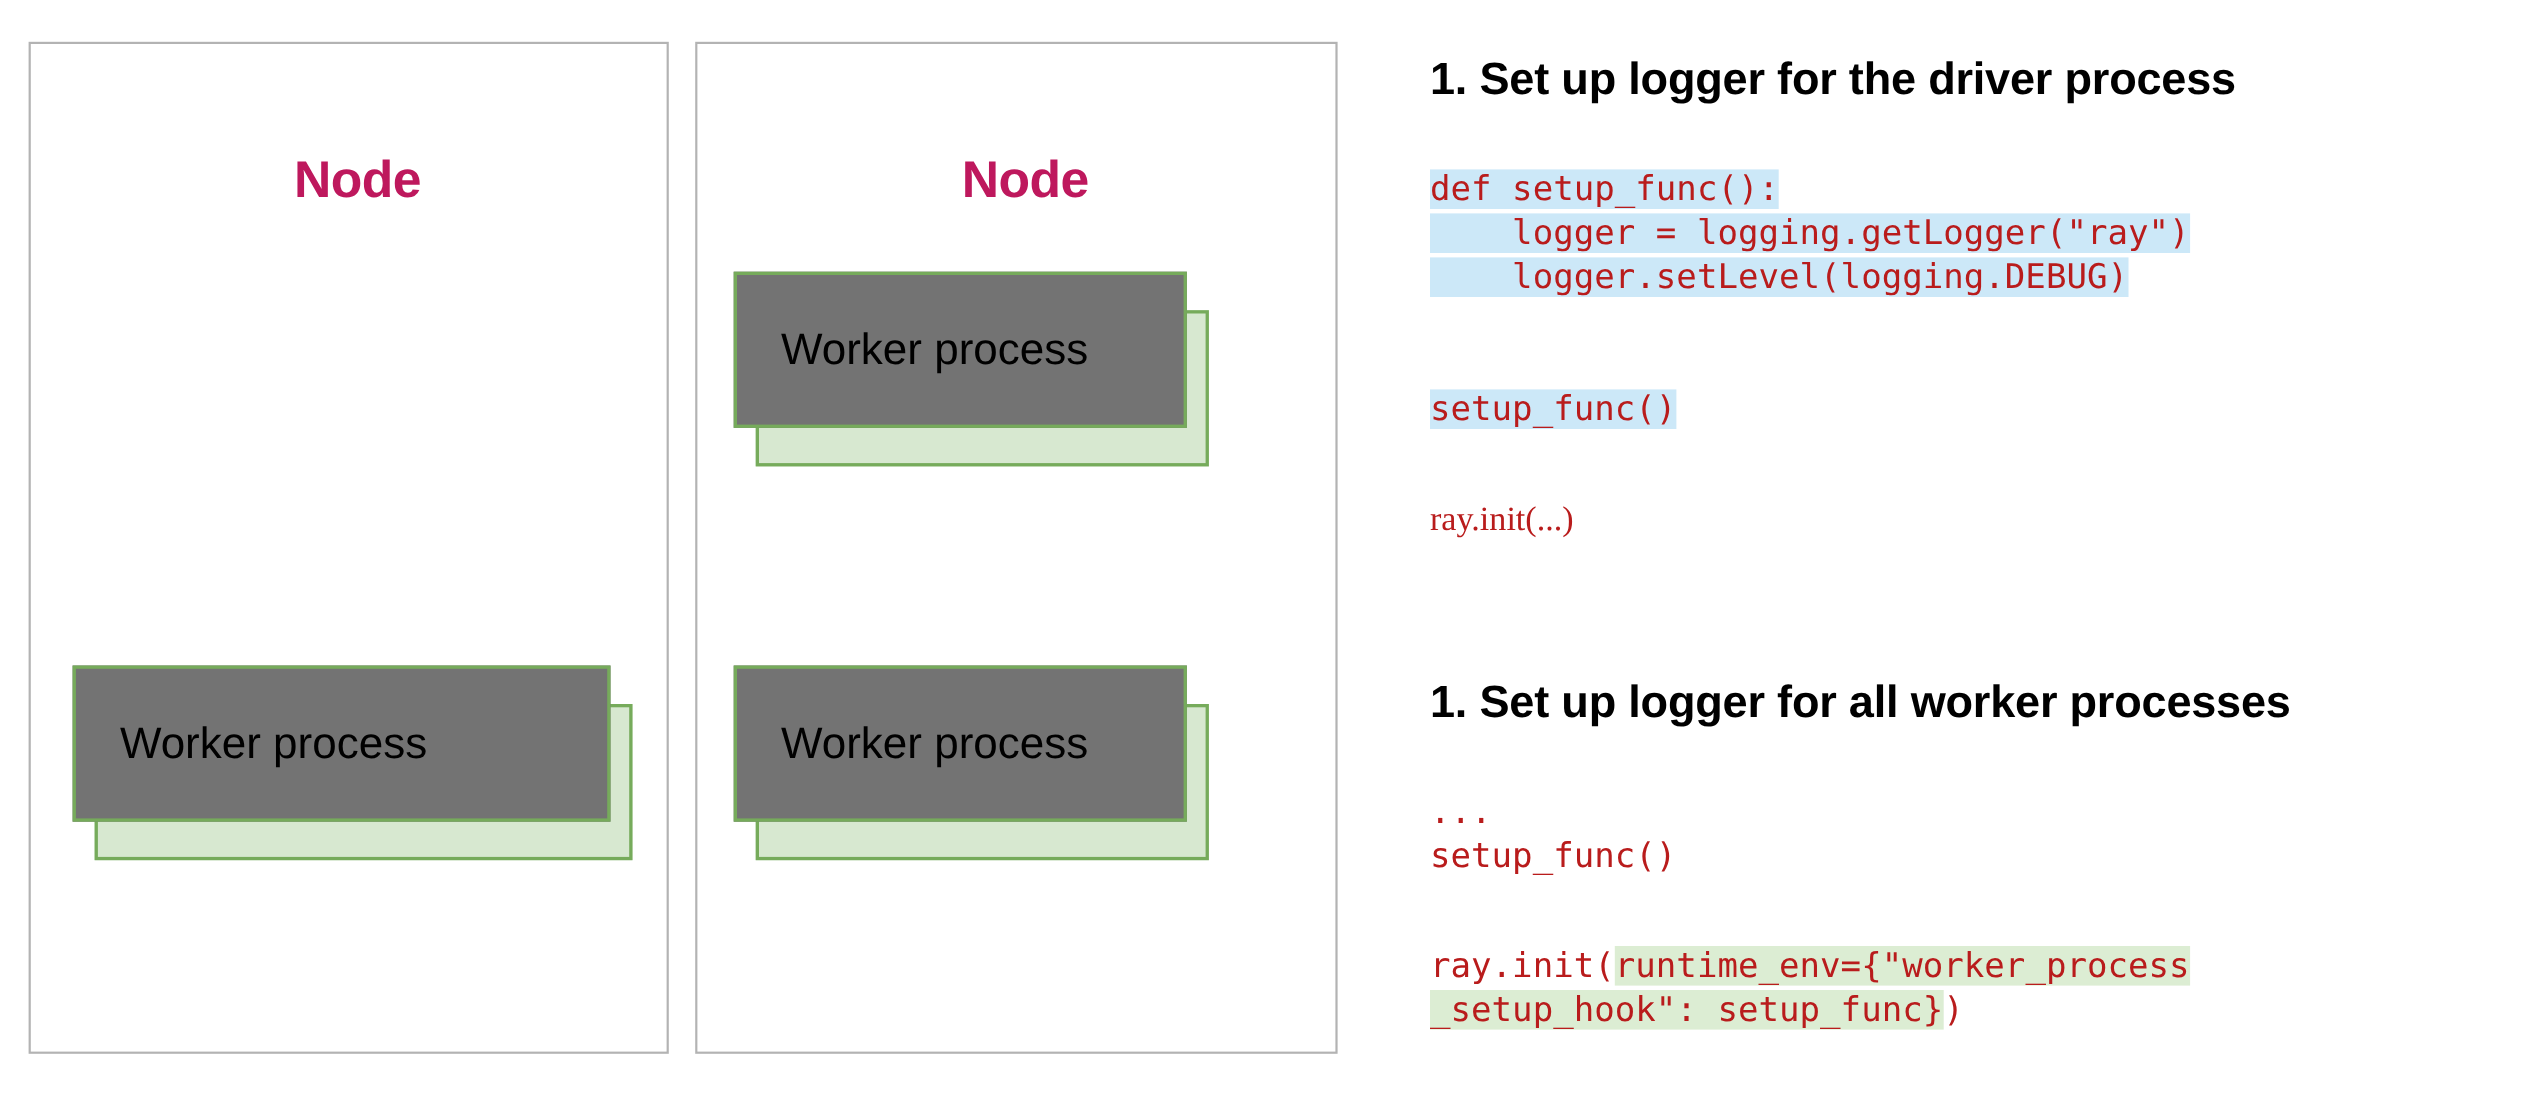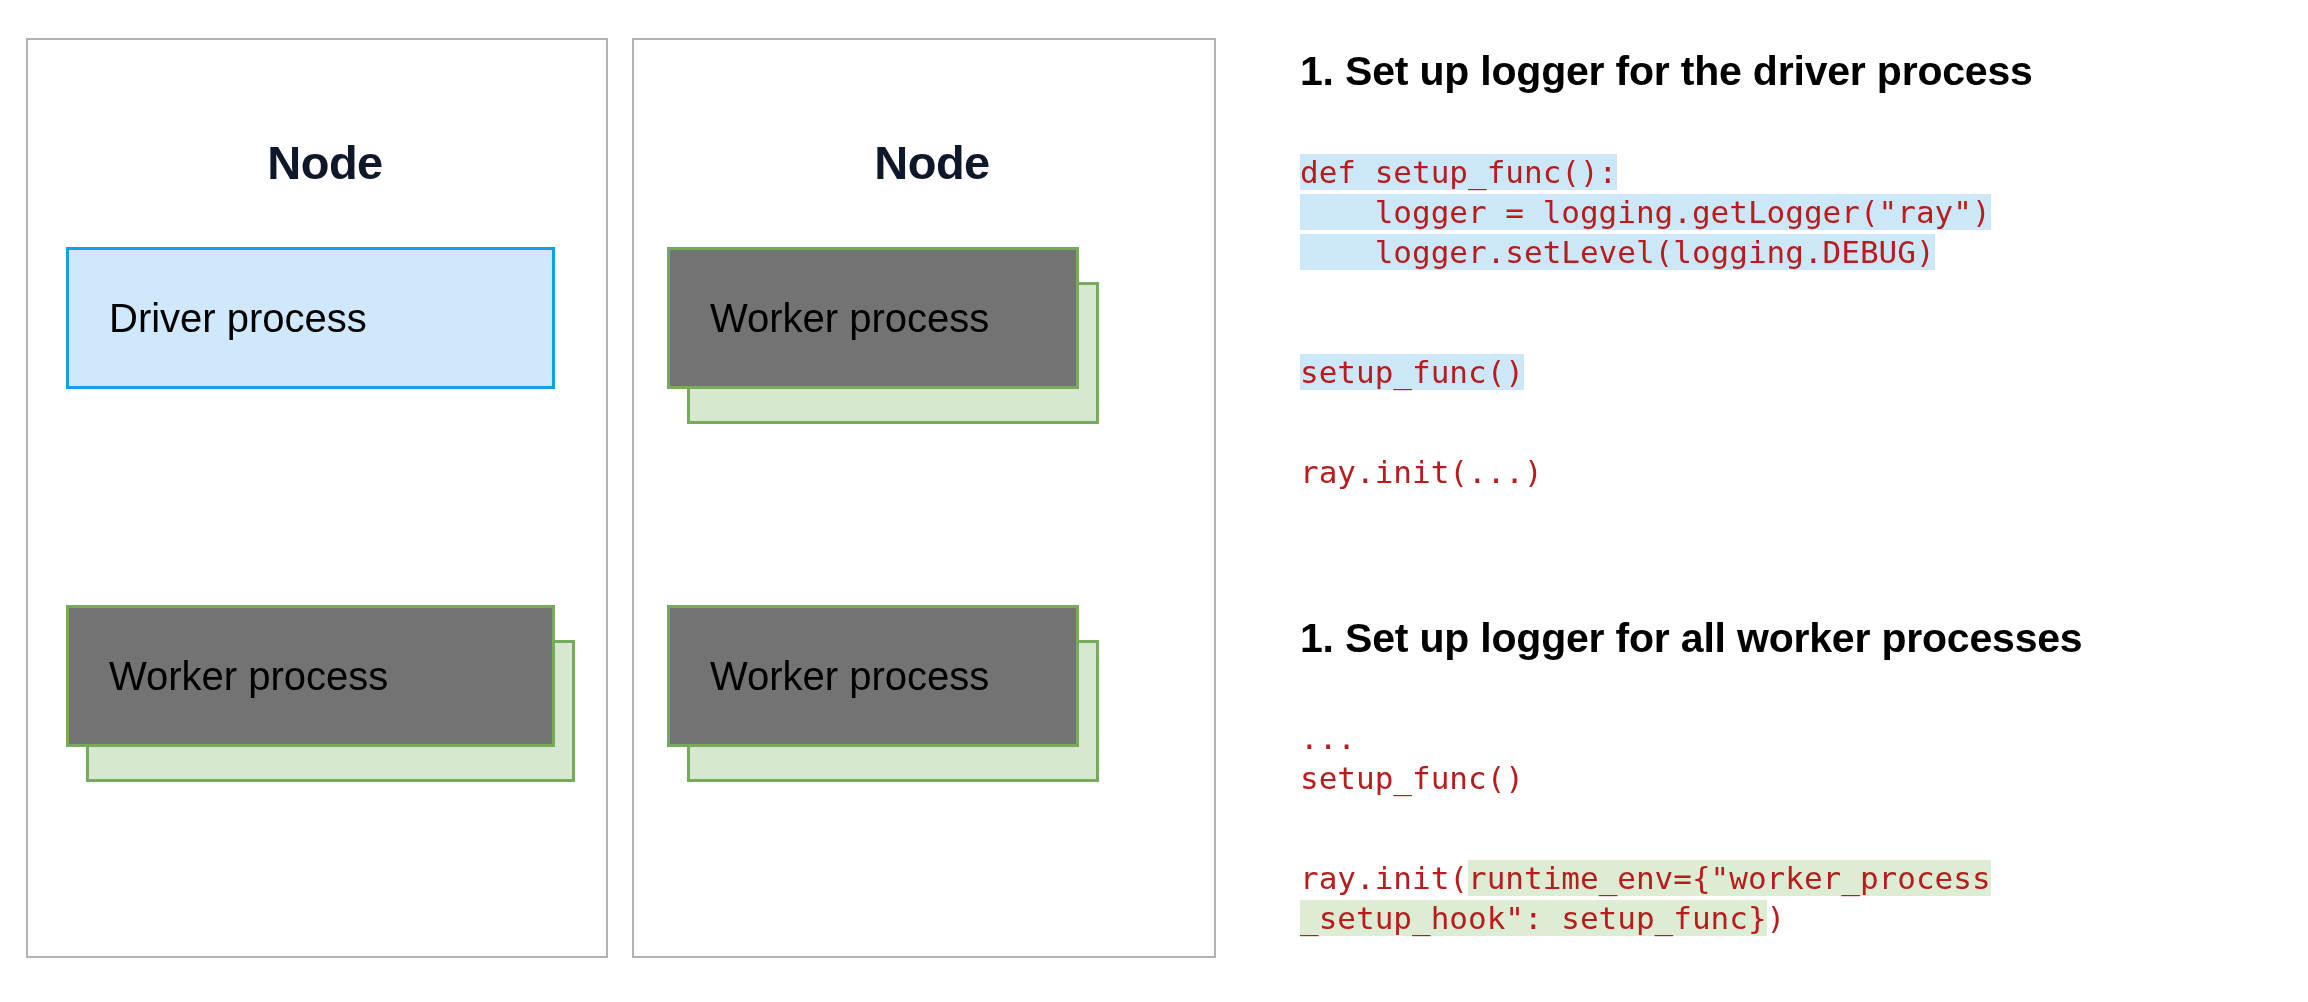--- a/index.html
+++ b/index.html
@@ -32,21 +32,21 @@
   #node-panel-1 { left: 26px;  top: 38px; width: 582px; height: 920px; }
   #node-panel-2 { left: 632px; top: 38px; width: 584px; height: 920px; }
 
   .node-title {
     position: absolute;
     top: 96px;
     left: 0; right: 0;
     text-align: center;
     font-size: 47px;
     font-weight: bold;
-    color: #0f172a;
+    color: #be185d;
     letter-spacing: -0.5px;
     line-height: 1.15;
     padding-left: 16px;
   }
 
   
   .proc-box {
     position: absolute;
     box-sizing: border-box;
     display: flex;
@@ -110,23 +110,20 @@
   }
 </style>
 </head>
 <body>
 
 <div id="diagram">
 
   <div class="node-panel" id="node-panel-1">
     <div class="node-title">Node</div>
 
-    <div class="proc-box driver-box" style="left: 38px; top: 207px; width: 489px; height: 142px;">
-      <span class="proc-label">Driver process</span>
-    </div>
 
     <div class="proc-box worker-back" style="left: 58px; top: 600px; width: 489px; height: 142px;"></div>
     <div class="proc-box worker-front" style="left: 38px; top: 565px; width: 489px; height: 142px;">
       <span class="proc-label">Worker process</span>
     </div>
   </div>
 
   <div class="node-panel" id="node-panel-2">
     <div class="node-title">Node</div>
 
@@ -143,21 +140,21 @@
 </div>
 
 <div id="steps">
 
   <div class="step-heading" style="top: 48px;">1. Set up logger for the driver process</div>
 
   <div class="code-line" style="top: 152px;"><span class="hl-blue">def setup_func():</span></div>
   <div class="code-line" style="top: 192px;"><span class="hl-blue">    logger = logging.getLogger("ray")</span></div>
   <div class="code-line" style="top: 232px;"><span class="hl-blue">    logger.setLevel(logging.DEBUG)</span></div>
   <div class="code-line" style="top: 352px;"><span class="hl-blue">setup_func()</span></div>
-  <div class="code-line" style="top: 452px;"><span>ray.init(...)</span></div>
+  <div class="code-line" style="top: 452px; font-family: Liberation Serif, serif;"><span>ray.init(...)</span></div>
 
   <div class="step-heading" style="top: 615px;">1. Set up logger for all worker processes</div>
 
   <div class="code-line" style="top: 718px;"><span>...</span></div>
   <div class="code-line" style="top: 758px;"><span>setup_func()</span></div>
   <div class="code-line" style="top: 858px;"><span>ray.init(</span><span class="hl-green">runtime_env={"worker_process</span></div>
   <div class="code-line" style="top: 898px;"><span class="hl-green">_setup_hook": setup_func}</span><span>)</span></div>
 </div>
 
 </body></html>

